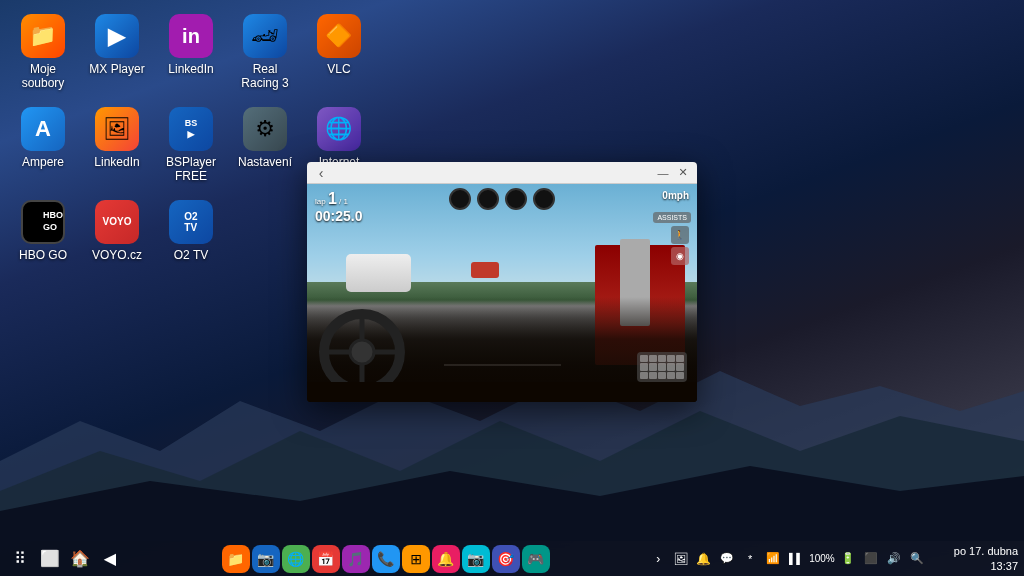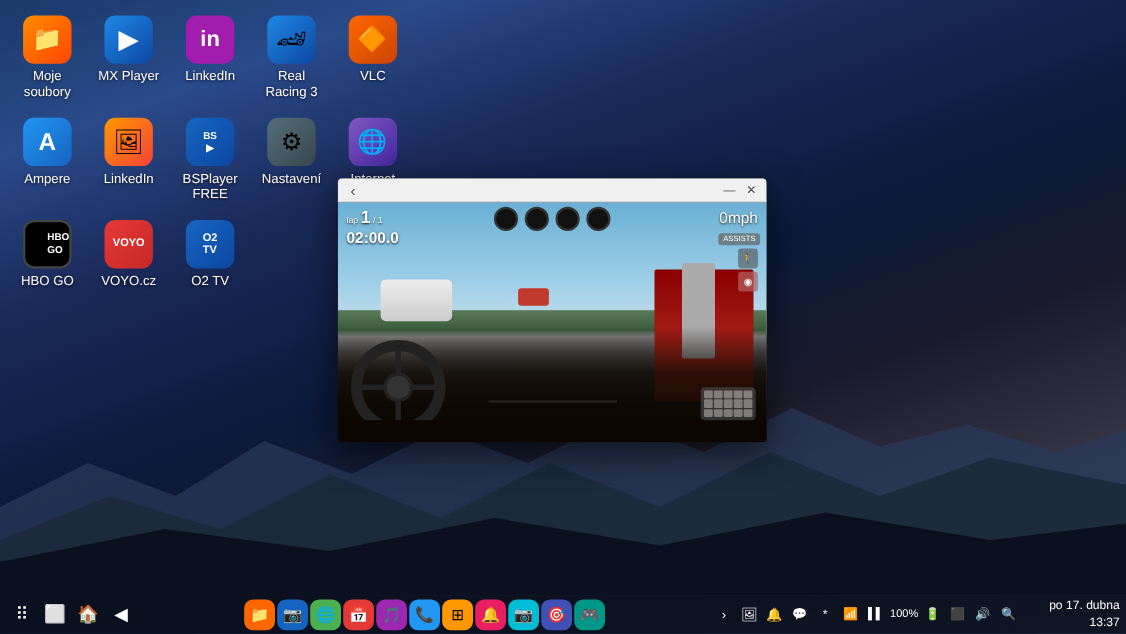--- a/index.html
+++ b/index.html
@@ -193,22 +193,22 @@
       height: 22px;
       border-radius: 50%;
       background: #111;
       border: 2px solid #333;
     }
     .speed-display {
       position: absolute;
       top: 6px;
       right: 8px;
       color: white;
-      font-size: 14px;
-      font-weight: normal;
+      font-size: 10px;
+      font-weight: bold;
       text-shadow: 0 1px 2px rgba(0,0,0,0.9);
     }
     .assists-btn {
       position: absolute;
       top: 28px;
       right: 6px;
       background: rgba(100,100,100,0.7);
       color: white;
       font-size: 7px;
       padding: 2px 4px;
@@ -431,21 +431,21 @@
 
       <div style="position:absolute;bottom:0;left:0;right:0;height:20px;background:#0d0600;"></div>
 
       <div class="hud-top-left">
         <div class="hud-lap">
           <span>lap </span>
           <span style="font-size:16px;font-weight:bold;">1</span>
           <span>/</span>
           <span>1</span>
         </div>
-        <div class="hud-time">02:00.0</div>
+        <div class="hud-time">00:25.0</div>
       </div>
 
       <div class="traffic-lights">
         <div class="traffic-light"></div>
         <div class="traffic-light"></div>
         <div class="traffic-light"></div>
         <div class="traffic-light"></div>
       </div>
 
       <div class="speed-display">0mph</div>

